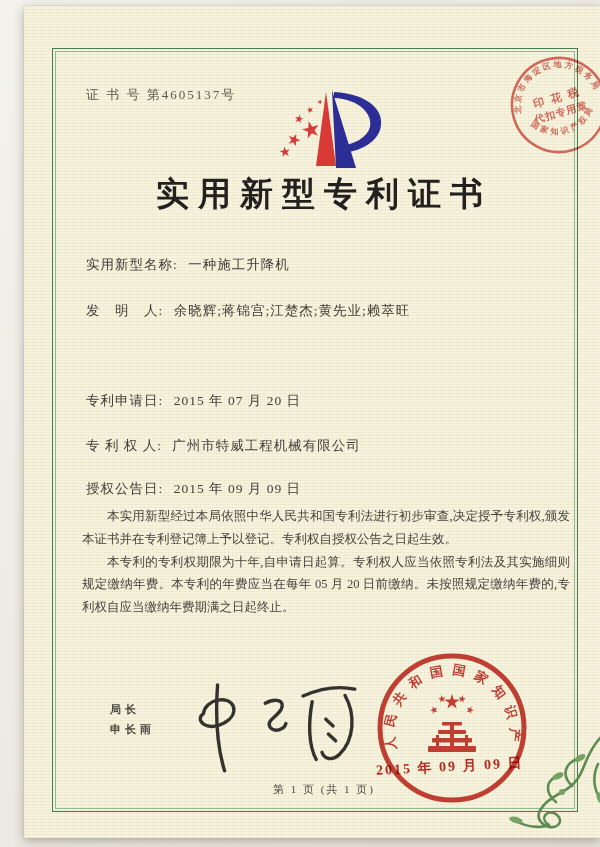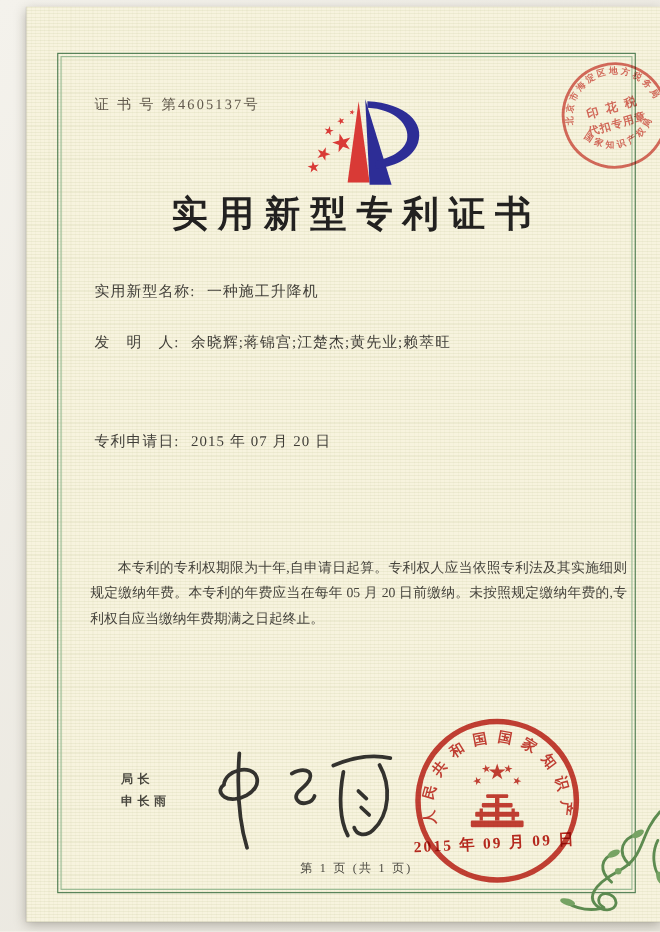--- a/index.html
+++ b/index.html
@@ -88,22 +88,31 @@
     <span>一种施工升降机</span>
   </div>
   <div class="field f2">
     <span class="lbl">发　明　人:</span>
     <span>余晓辉;蒋锦宫;江楚杰;黄先业;赖萃旺</span>
   </div>
   <div class="field f4">
     <span class="lbl">专利申请日:</span>
     <span>2015 年 07 月 20 日</span>
   </div>
+  <div class="field f5">
+    <span class="lbl">专 利 权 人:</span>
+    <span>广州市特威工程机械有限公司</span>
+  </div>
+  <div class="field f6">
+    <span class="lbl">授权公告日:</span>
+    <span>2015 年 09 月 09 日</span>
+  </div>
 
   <div class="body-text">
+    <p>本实用新型经过本局依照中华人民共和国专利法进行初步审查,决定授予专利权,颁发本证书并在专利登记簿上予以登记。专利权自授权公告之日起生效。</p>
     <p>本专利的专利权期限为十年,自申请日起算。专利权人应当依照专利法及其实施细则规定缴纳年费。本专利的年费应当在每年 05 月 20 日前缴纳。未按照规定缴纳年费的,专利权自应当缴纳年费期满之日起终止。</p>
   </div>
 
   <div class="signer">
     <div>局长</div>
     <div>申长雨</div>
   </div>
 
   <svg class="signature" width="195" height="108" viewBox="0 0 195 108">
     <g fill="none" stroke="#33322e" stroke-width="3.4" stroke-linecap="round" stroke-linejoin="round">

